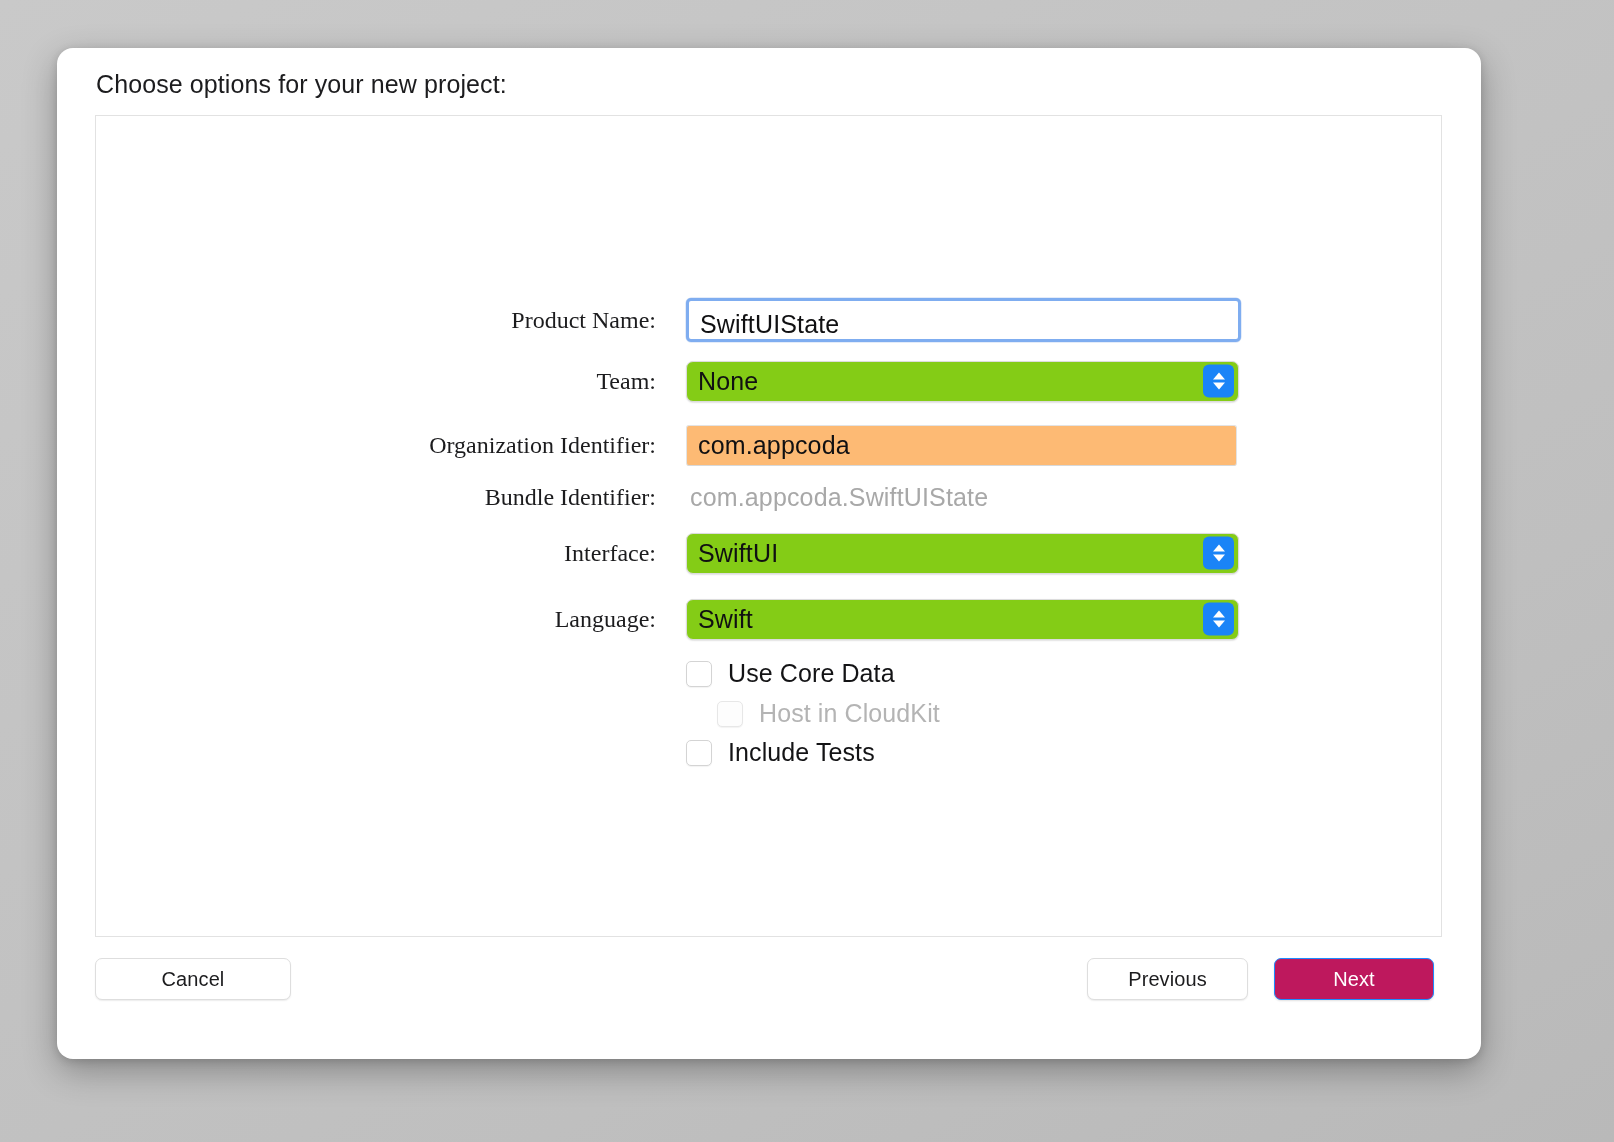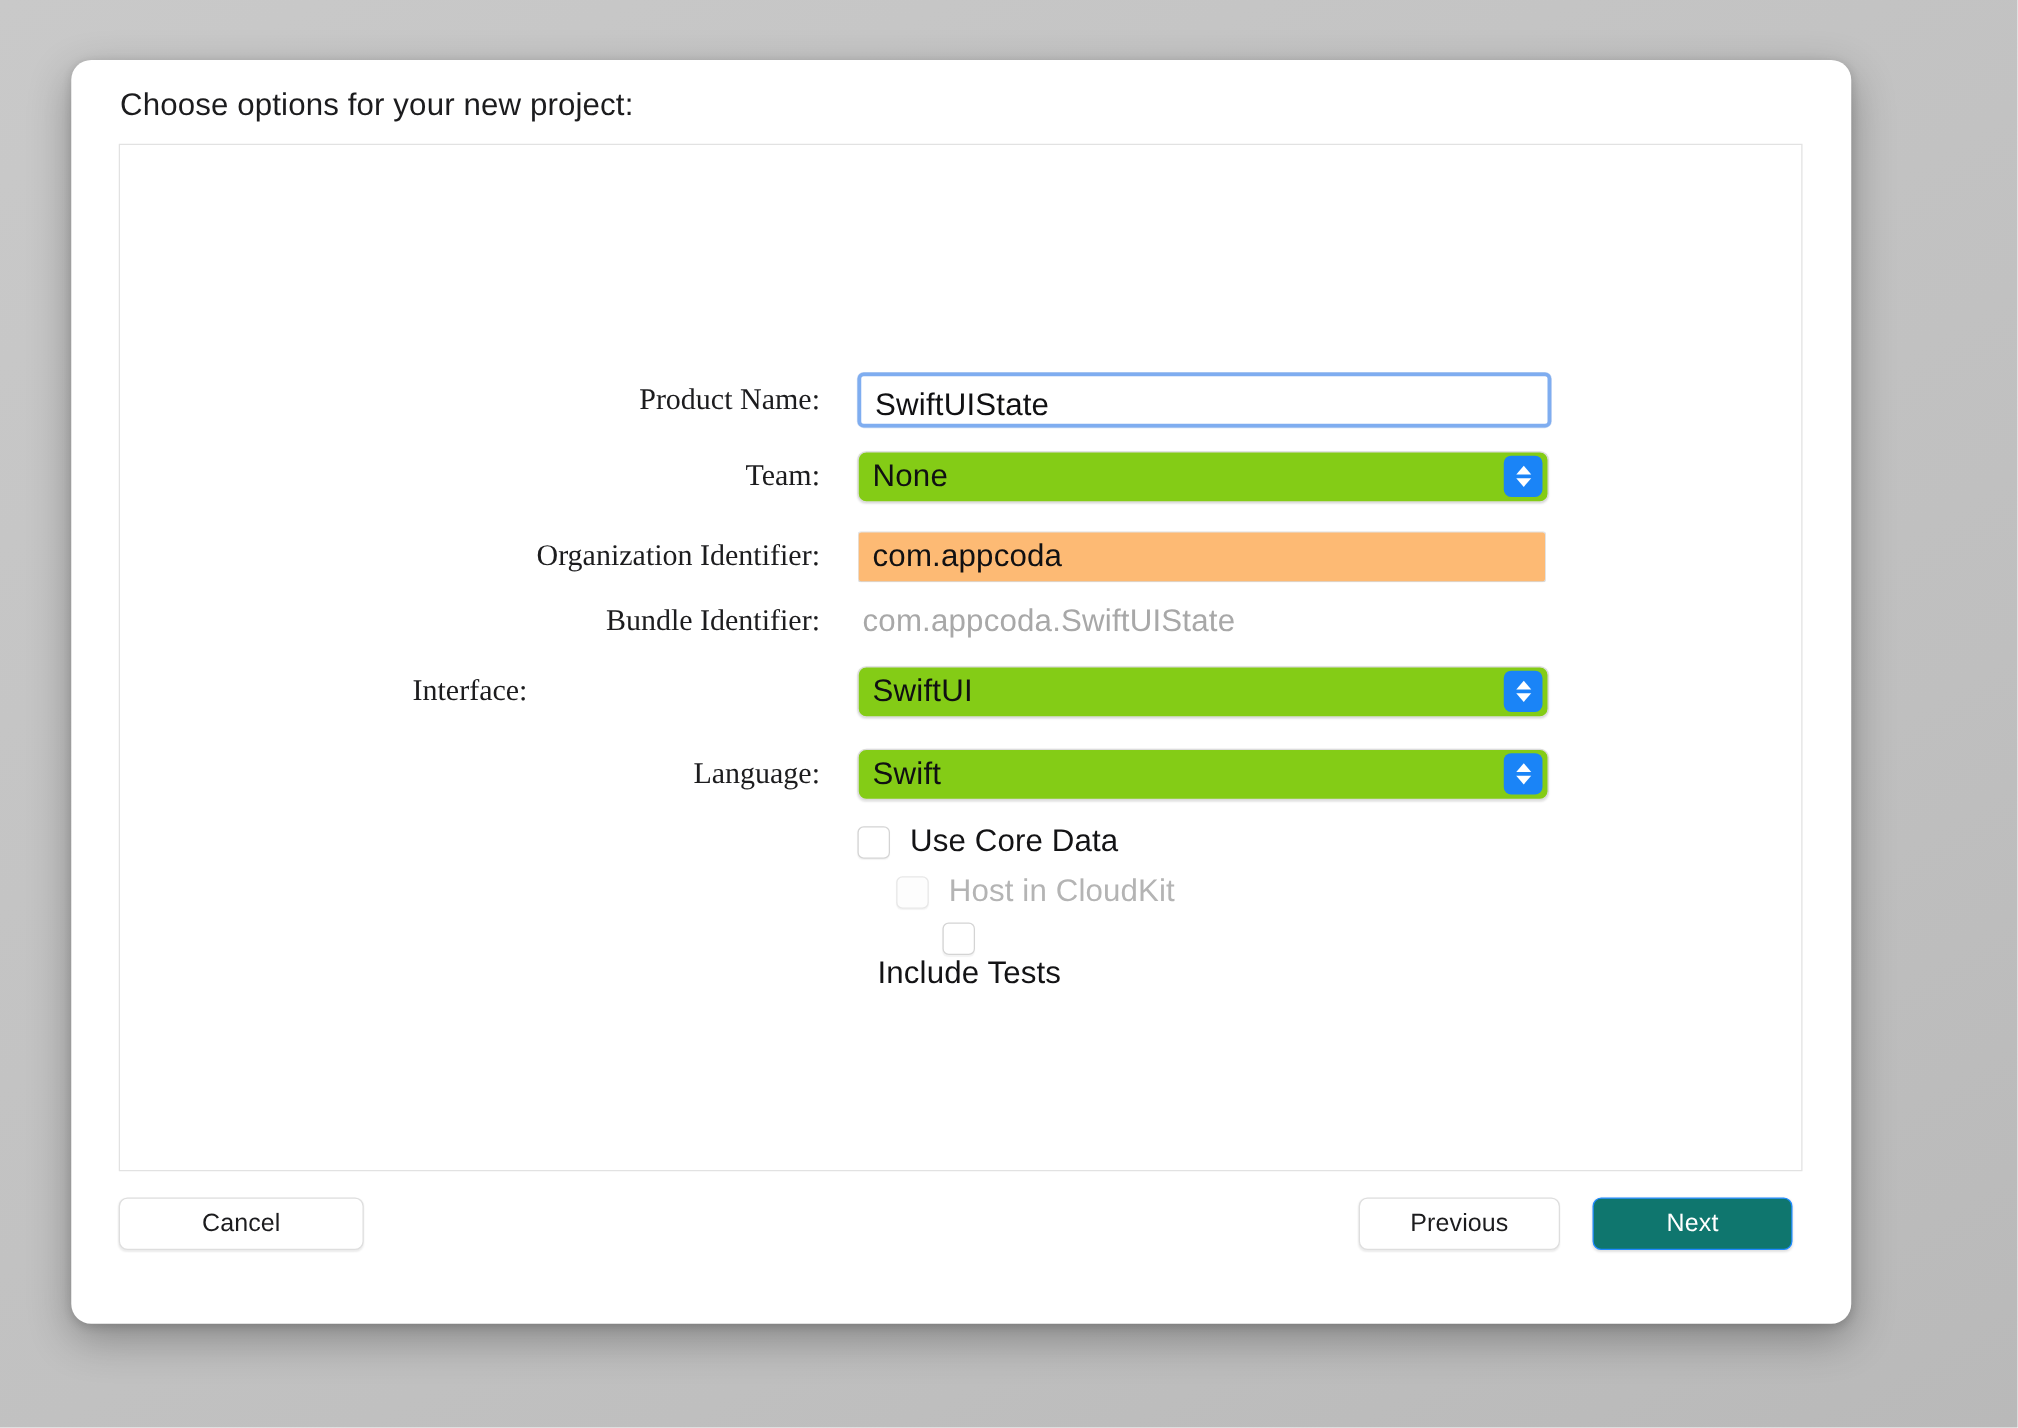--- a/index.html
+++ b/index.html
@@ -195,21 +195,21 @@
     font-size: 20px;
     letter-spacing: 0.1px;
   }
   .btn-default {
     background: #ffffff;
     border: 1px solid #dedede;
     color: #1c1c1e;
     box-shadow: 0 1px 1.5px rgba(0,0,0,0.08);
   }
   .btn-primary {
-    background: #0f766e;
+    background: #be185d;
     border: 1px solid #1e8aff;
     color: #ffffff;
     box-shadow: 0 1px 2px rgba(0,0,0,0.12);
   }
 
   #btn-cancel   { left: 38px;  top: 910px; width: 196px; }
   #btn-previous { left: 1030px; top: 910px; width: 161px; }
   #btn-next     { left: 1217px; top: 910px; width: 160px; }
 </style>
 </head>
@@ -253,21 +253,21 @@
     </div>
 
     <div class="form-row" style="left:0; top:359px; width:1180px;">
       <div class="row-label" style="right:auto; left:0; width:560px;">Bundle Identifier:</div>
       <div class="field-wrap" style="left:590px;">
         <span class="static-text">com.appcoda.SwiftUIState</span>
       </div>
     </div>
 
     <div class="form-row" style="left:0; top:415px; width:1180px;">
-      <div class="row-label" style="right:auto; left:0; width:560px;text-align:center;">Interface:</div>
+      <div class="row-label" style="right:auto; left:0; width:560px;">Interface:</div>
       <div class="field-wrap" style="left:590px;">
         <div class="popup">
           <span class="value">SwiftUI</span>
           <span class="popup-arrows">
             <span class="chev chev-up"></span>
             <span class="chev chev-dn"></span>
           </span>
         </div>
       </div>
     </div>
@@ -288,21 +288,21 @@
     <div class="checkbox-row" style="left:590px; top:543px;">
       <span class="cbox"></span>
       <span class="cbox-label">Use Core Data</span>
     </div>
 
     <div class="checkbox-row" style="left:621px; top:583px;">
       <span class="cbox disabled"></span>
       <span class="cbox-label disabled">Host in CloudKit</span>
     </div>
 
-    <div class="checkbox-row" style="left:590px; top:622px;flex-direction:column;">
+    <div class="checkbox-row" style="left:590px; top:622px;">
       <span class="cbox"></span>
       <span class="cbox-label">Include Tests</span>
     </div>
 
   </div>
 
   <div id="btn-cancel" class="btn btn-default">Cancel</div>
 
   <div id="btn-previous" class="btn btn-default">Previous</div>
 

